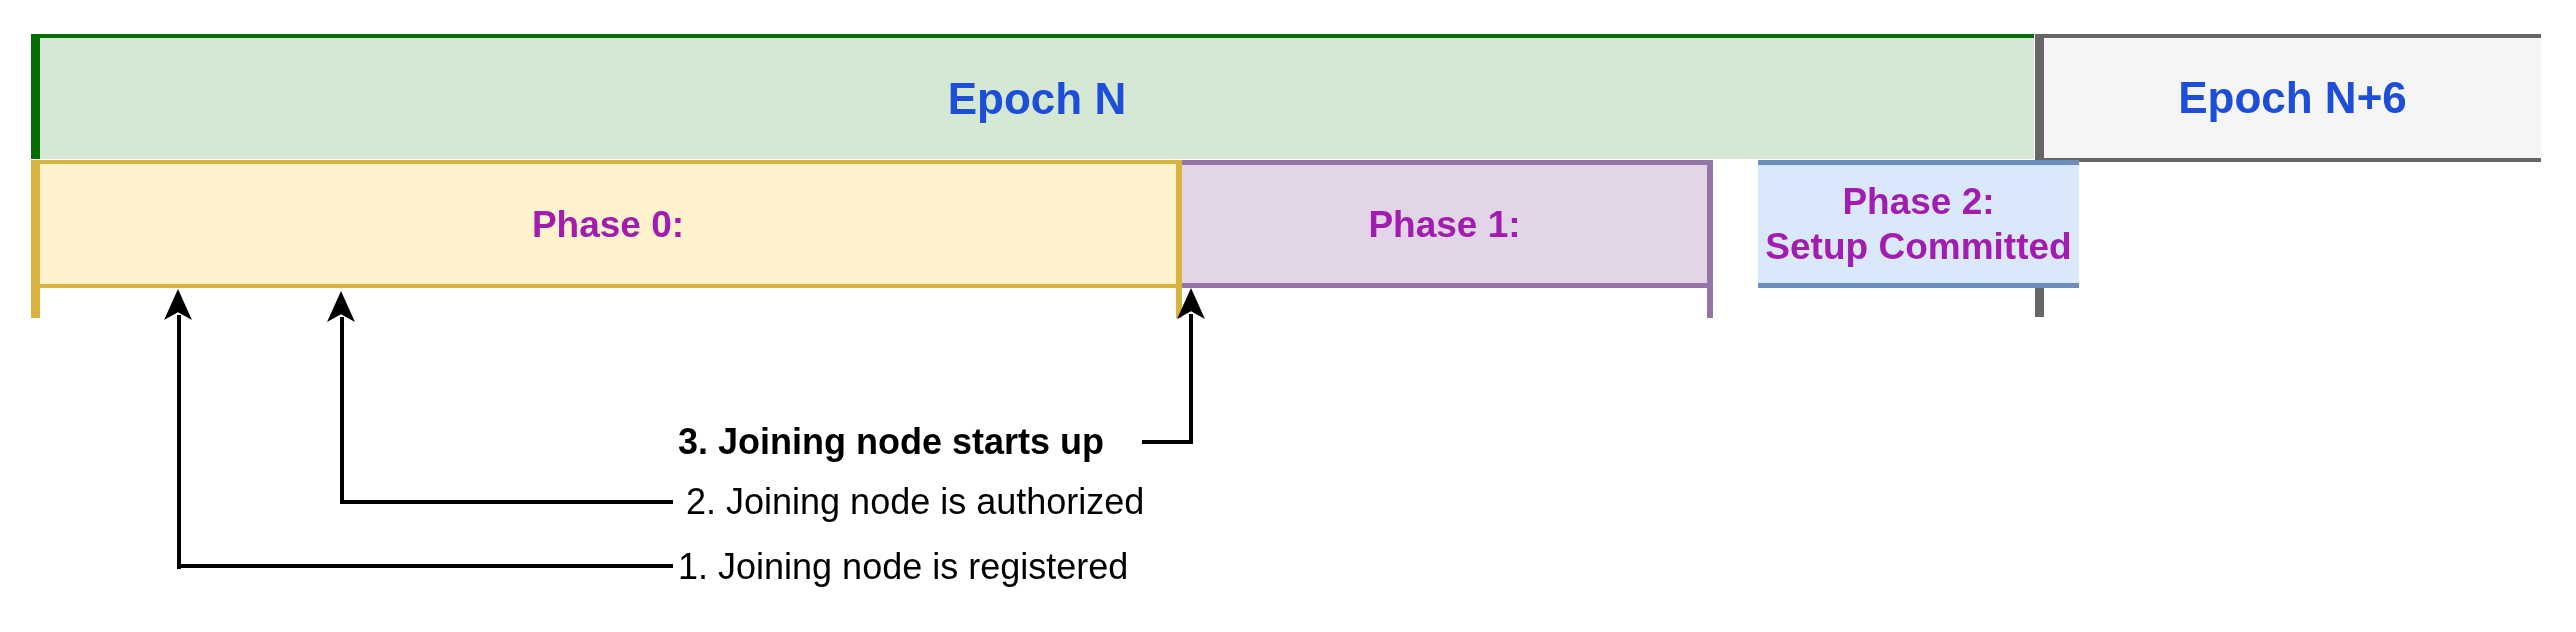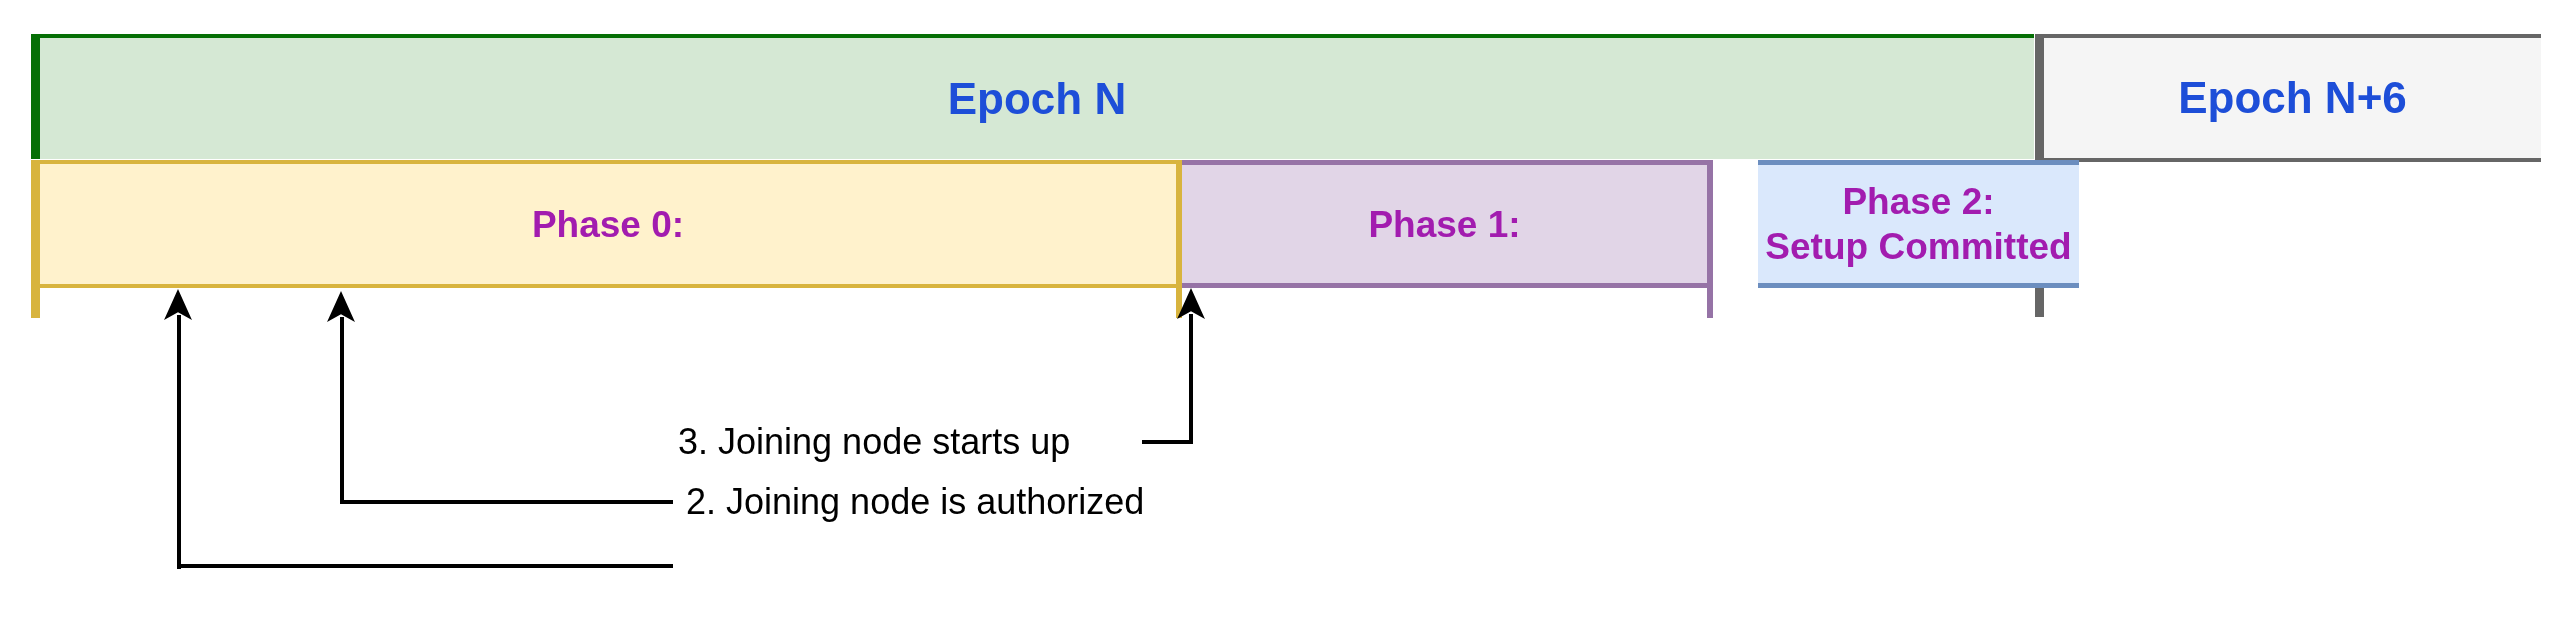--- a/index.html
+++ b/index.html
@@ -129,17 +129,18 @@
   <div class="abs line" style="left:340px; top:500px; width:333px; height:3.9px;"></div>
 
   <div class="abs head" style="left:1177px; top:288px;">
     <svg width="28" height="31" viewBox="0 0 36 40">
         <path d="M18 0 L36 40 L18 30 L0 40 Z" fill="#000000"></path>
       </svg>
   </div>
   <div class="abs line" style="left:1189px; top:314px; width:3.9px; height:130px;"></div>
   <div class="abs line" style="left:1142px; top:440px; width:51px; height:3.9px;"></div>
 
-  <div class="abs note" style="left:678px; top:424px;">3. Joining node starts up</div>
+  <div class="abs note" style="left:678px; top:424px;font-weight:bold;">3. Joining node starts up</div>
   <div class="abs note" style="left:678px; top:484px;margin-left:8px;">2. Joining node is authorized</div>
+  <div class="abs note" style="left:678px; top:549px;">1. Joining node is registered</div>
 
 </div>
 
 
 </body></html>

